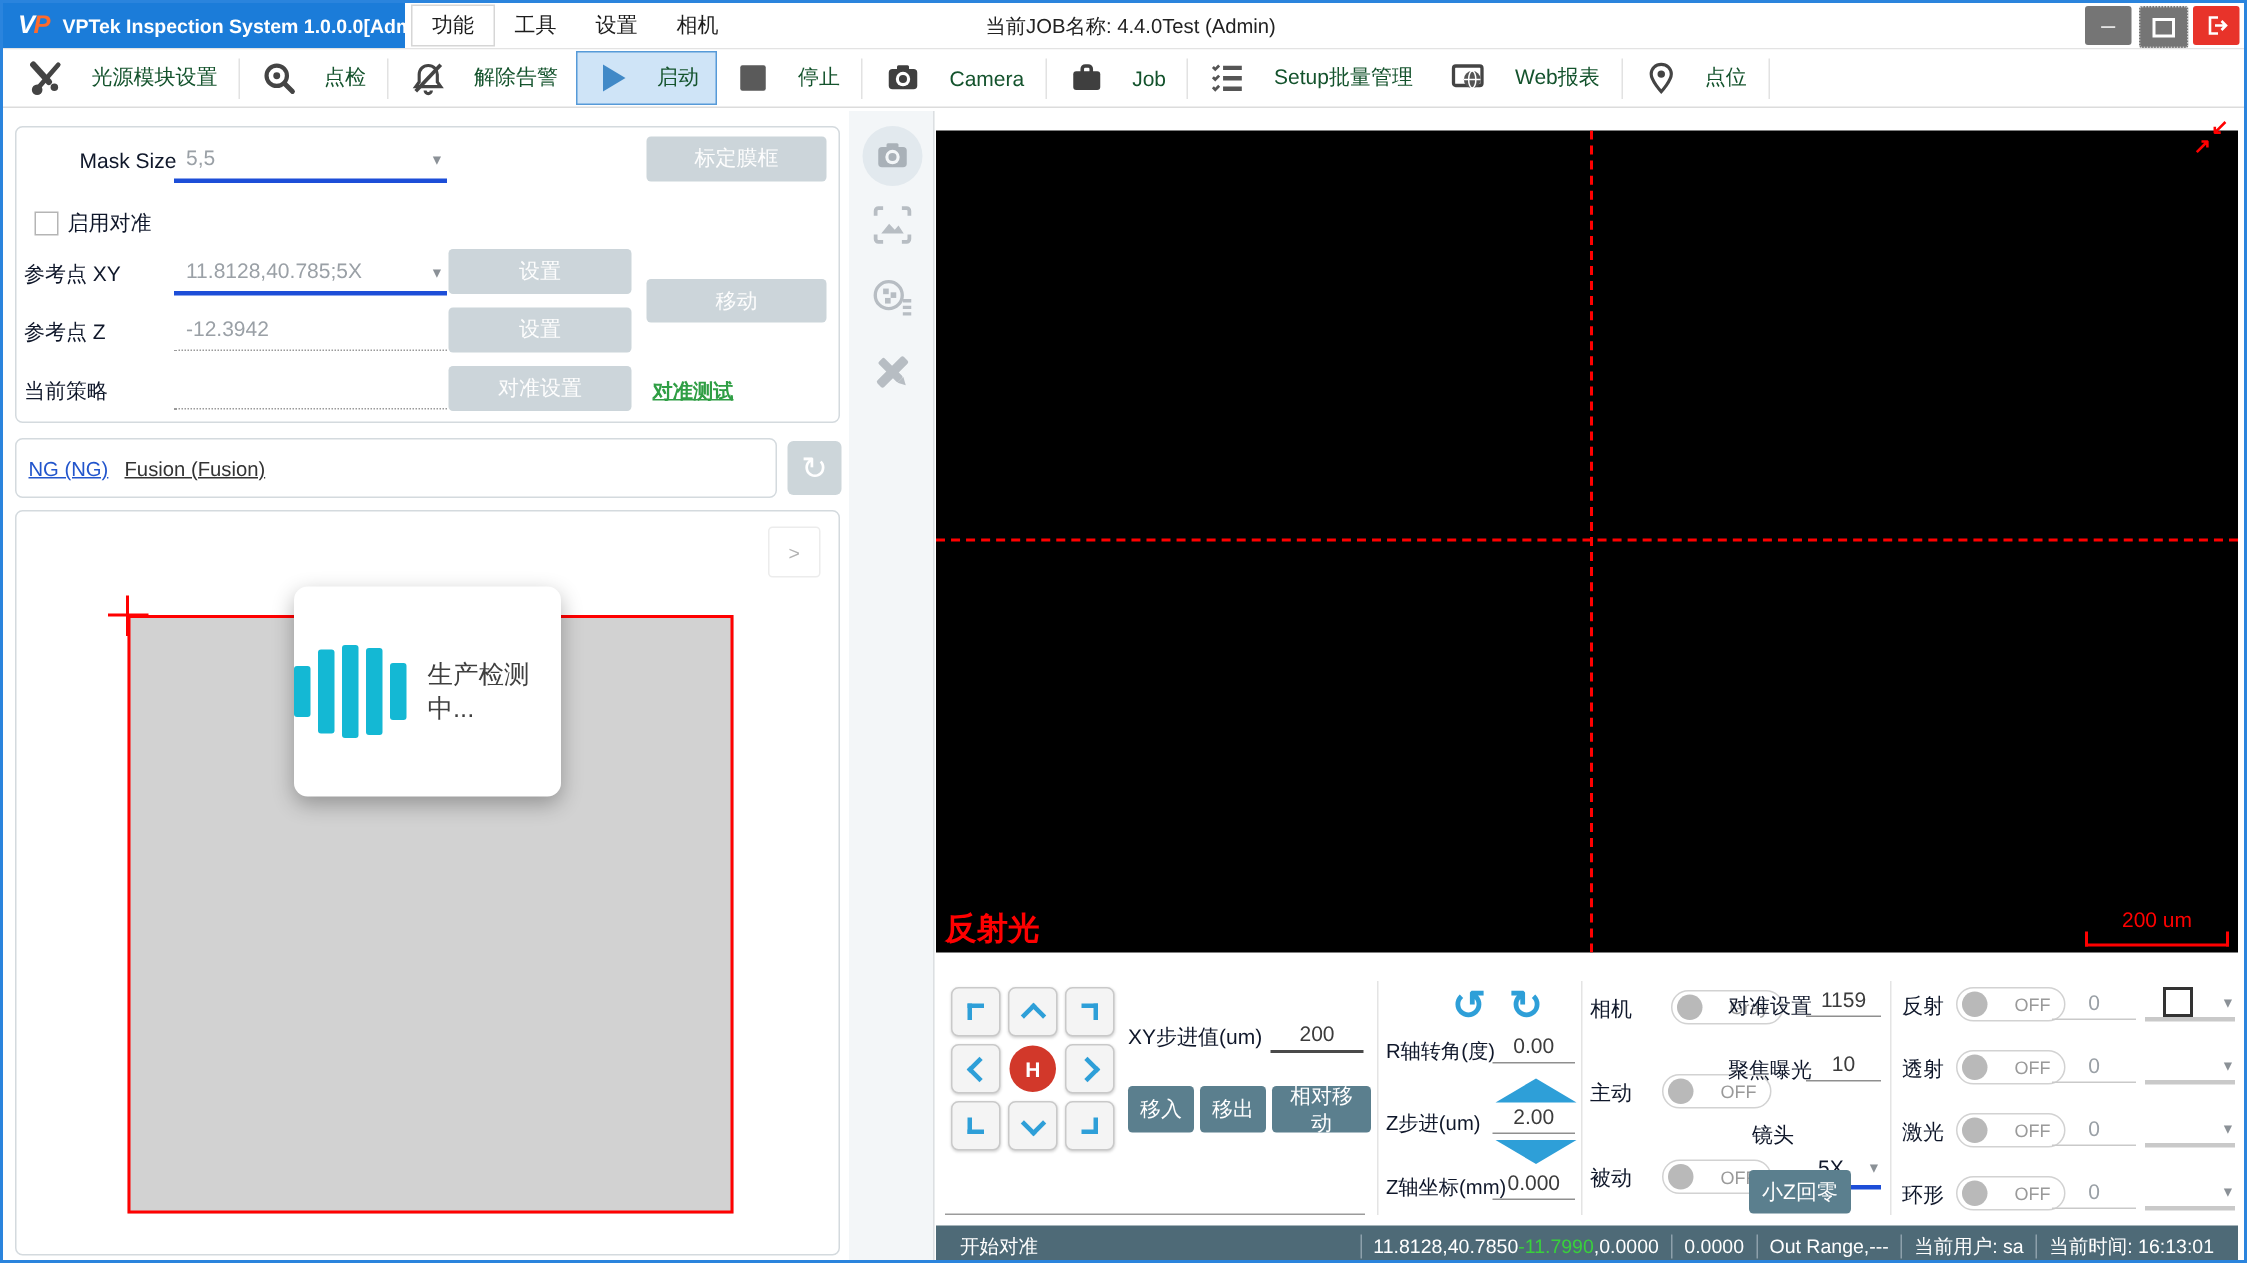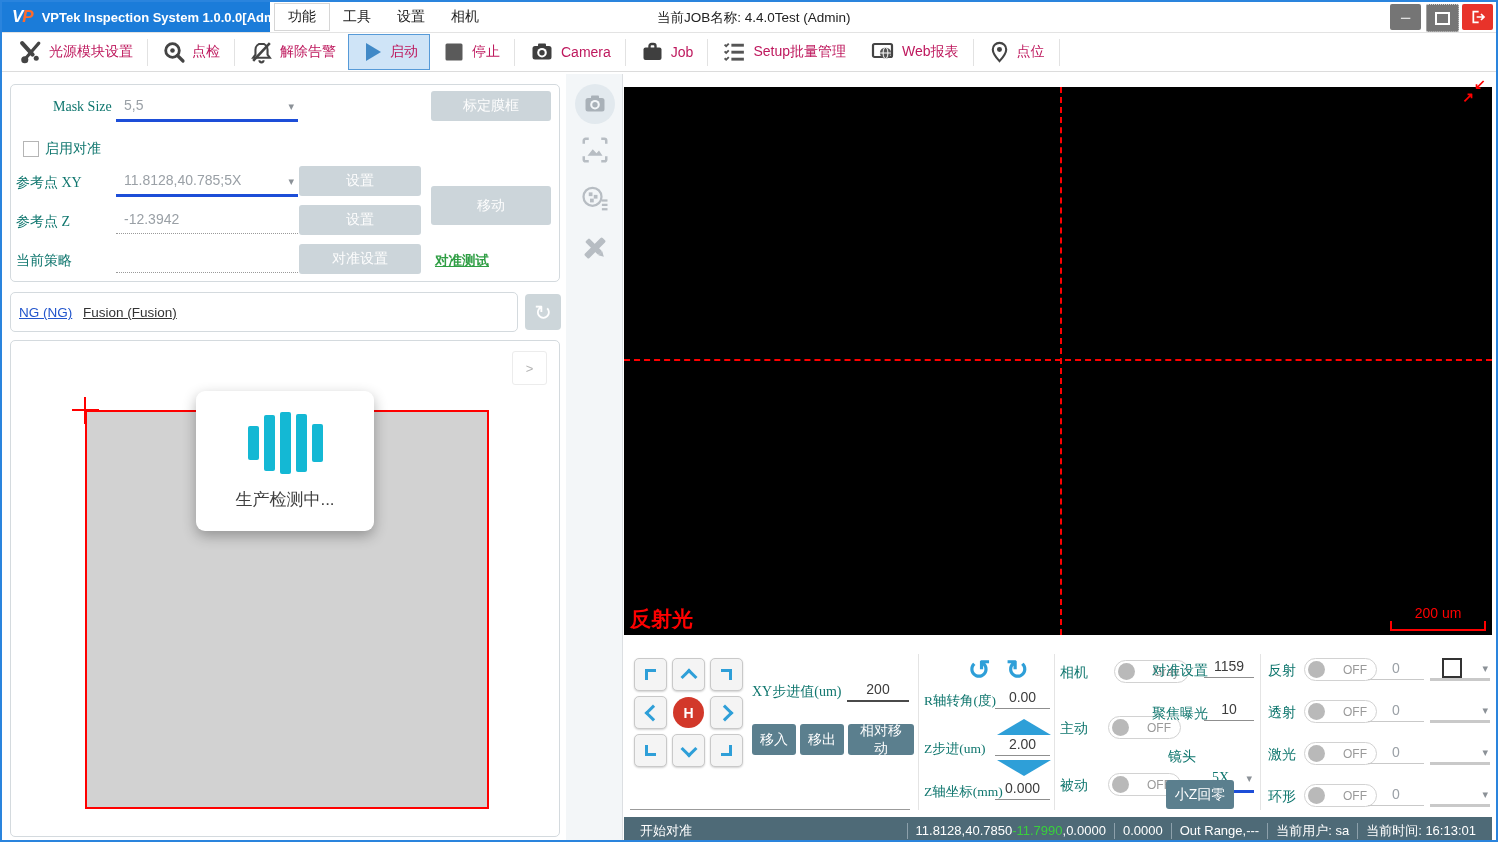--- a/index.html
+++ b/index.html
@@ -12,26 +12,26 @@
   .logo-p{color:#ff6a2b;}
   .app-title{color:#fff;font-size:13px;font-weight:bold;white-space:nowrap;}
   .menus{position:absolute;left:272px;top:0;height:30px;display:flex;align-items:center;}
   .menu-item{font-size:14px;color:#1d1d1d;padding:4px 13px;cursor:default;}
   .menu-item.first{border:1px solid #d6d6d6;}
   .job-name{position:absolute;left:655px;top:7px;font-size:13.5px;color:#222;white-space:nowrap;}
   .winbtn{position:absolute;top:2px;width:31px;height:26px;display:flex;align-items:center;justify-content:center;border-radius:2px;}
   
   .toolbar{position:absolute;left:0;top:31px;width:100%;height:39px;background:#fff;border-bottom:1px solid #dcdcdc;display:flex;align-items:center;padding-left:4px;box-sizing:border-box;}
   .tool-item{display:flex;align-items:center;gap:6px;padding:4px 12px;height:28px;box-sizing:content-box;}
-  .tool-item span{font-size:14px;color:#be185d;white-space:nowrap;}
+  .tool-item span{font-size:14px;color:#14532d;white-space:nowrap;margin-left:12px;}
   .tool-item.active{background:#cfe4f7;border:1px solid #569ad8;padding:3px 11px;}
   .tool-sep{width:1px;height:27px;background:#e2e2e2;margin:0 2px;}
   
   .panel{position:absolute;background:#fff;border:1px solid #d4dade;border-radius:5px;box-sizing:border-box;}
-  .lbl{position:absolute;font-size:14px;color:#0f766e;white-space:nowrap;font-family:Liberation Serif, serif;}
+  .lbl{position:absolute;font-size:14px;color:#0f172a;white-space:nowrap;}
   .val{position:absolute;font-size:14px;color:#9aa0a6;white-space:nowrap;}
   .uline{border-bottom:3px solid #1d4ed8;}
   .dotline{border-bottom:1px dotted #9a9a9a;}
   .ddl{position:absolute;color:#8b9197;font-size:11px;}
   .btn-gray{position:absolute;background:#ccd5da;color:#fdfdfd;border:none;border-radius:3px;font-size:14px;display:flex;align-items:center;justify-content:center;cursor:pointer;font-family:inherit;}
   .btn-slate{position:absolute;background:#5b7f8e;color:#fff;border:none;border-radius:3px;font-size:14px;display:flex;align-items:center;justify-content:center;cursor:pointer;font-family:inherit;}
   .chk{position:absolute;width:14px;height:14px;border:1px solid #b5b5b5;background:#fff;}
   .link{position:absolute;font-size:13.5px;text-decoration:underline;cursor:pointer;white-space:nowrap;}
   
   .side-strip{position:absolute;left:564px;top:72px;width:57px;height:770px;background:#f3f6f8;border-right:1px solid #dcdfe2;box-sizing:border-box;}
@@ -59,21 +59,21 @@
   .tog-txt{font-size:12px;color:#9a9a9a;}
   .num-val{position:absolute;font-size:14px;color:#3c3c3c;text-align:center;}
   .num-gray{color:#9aa0a6;}
   
   .statusbar{position:absolute;left:622px;top:815px;width:868px;height:27px;background:#4e6a77;display:flex;align-items:center;justify-content:space-between;padding:0 8px;box-sizing:border-box;color:#fff;font-size:13px;}
   .sb-right{display:flex;align-items:center;height:100%;}
   .sb-seg{padding:0 8px;white-space:nowrap;}
   .sb-div{width:1px;height:16px;background:#8da0ab;}
   .green{color:#39d03c;}
   
-  .status-card{position:absolute;left:194px;top:389px;width:178px;height:140px;background:#fff;border-radius:9px;box-shadow:0 5px 14px rgba(0,0,0,.30);display:flex;flex-direction:column;align-items:center;justify-content:center;gap:14px;z-index:5;}
+  .status-card{position:absolute;left:194px;top:389px;width:178px;height:140px;background:#fff;border-radius:9px;box-shadow:0 5px 14px rgba(0,0,0,.30);display:flex;align-items:center;justify-content:flex-start;gap:14px;z-index:5;}
   .bars{display:flex;align-items:center;gap:5px;height:62px;}
   .bar{width:11px;background:#14b8d4;border-radius:2px;}
   .card-txt{font-size:17px;color:#3f3f3f;}
 </style>
 </head>
 <body>
 
 <div id="root">
 
   <div class="titlebar">
@@ -205,21 +205,21 @@
 
     <span class="chk" style="left:12px;top:56px;"></span>
     <span class="lbl" style="left:34px;top:55px;">启用对准</span>
 
     <span class="lbl" style="left:5px;top:89px;">参考点 XY</span>
     <div class="abs uline" style="left:105px;top:85px;width:182px;height:24px;">
       <span class="val" style="left:8px;top:2px;">11.8128,40.785;5X</span>
       <span class="ddl" style="right:4px;top:5px;">▾</span>
     </div>
     <button class="btn-gray" style="left:288px;top:81px;width:122px;height:30px;">设置</button>
-    <button class="btn-gray" style="left:420px;top:101px;width:120px;height:39px;">移动</button>
+    <button class="btn-gray" style="left:420px;top:101px;width:120px;height:29px;">移动</button>
 
     <span class="lbl" style="left:5px;top:128px;">参考点 Z</span>
     <div class="abs dotline" style="left:105px;top:124px;width:182px;height:24px;">
       <span class="val" style="left:8px;top:2px;">-12.3942</span>
     </div>
     <button class="btn-gray" style="left:288px;top:120px;width:122px;height:30px;">设置</button>
 
     <span class="lbl" style="left:5px;top:167px;">当前策略</span>
     <div class="abs dotline" style="left:105px;top:163px;width:182px;height:24px;">
       <span class="val" style="left:8px;top:2px;"></span>

